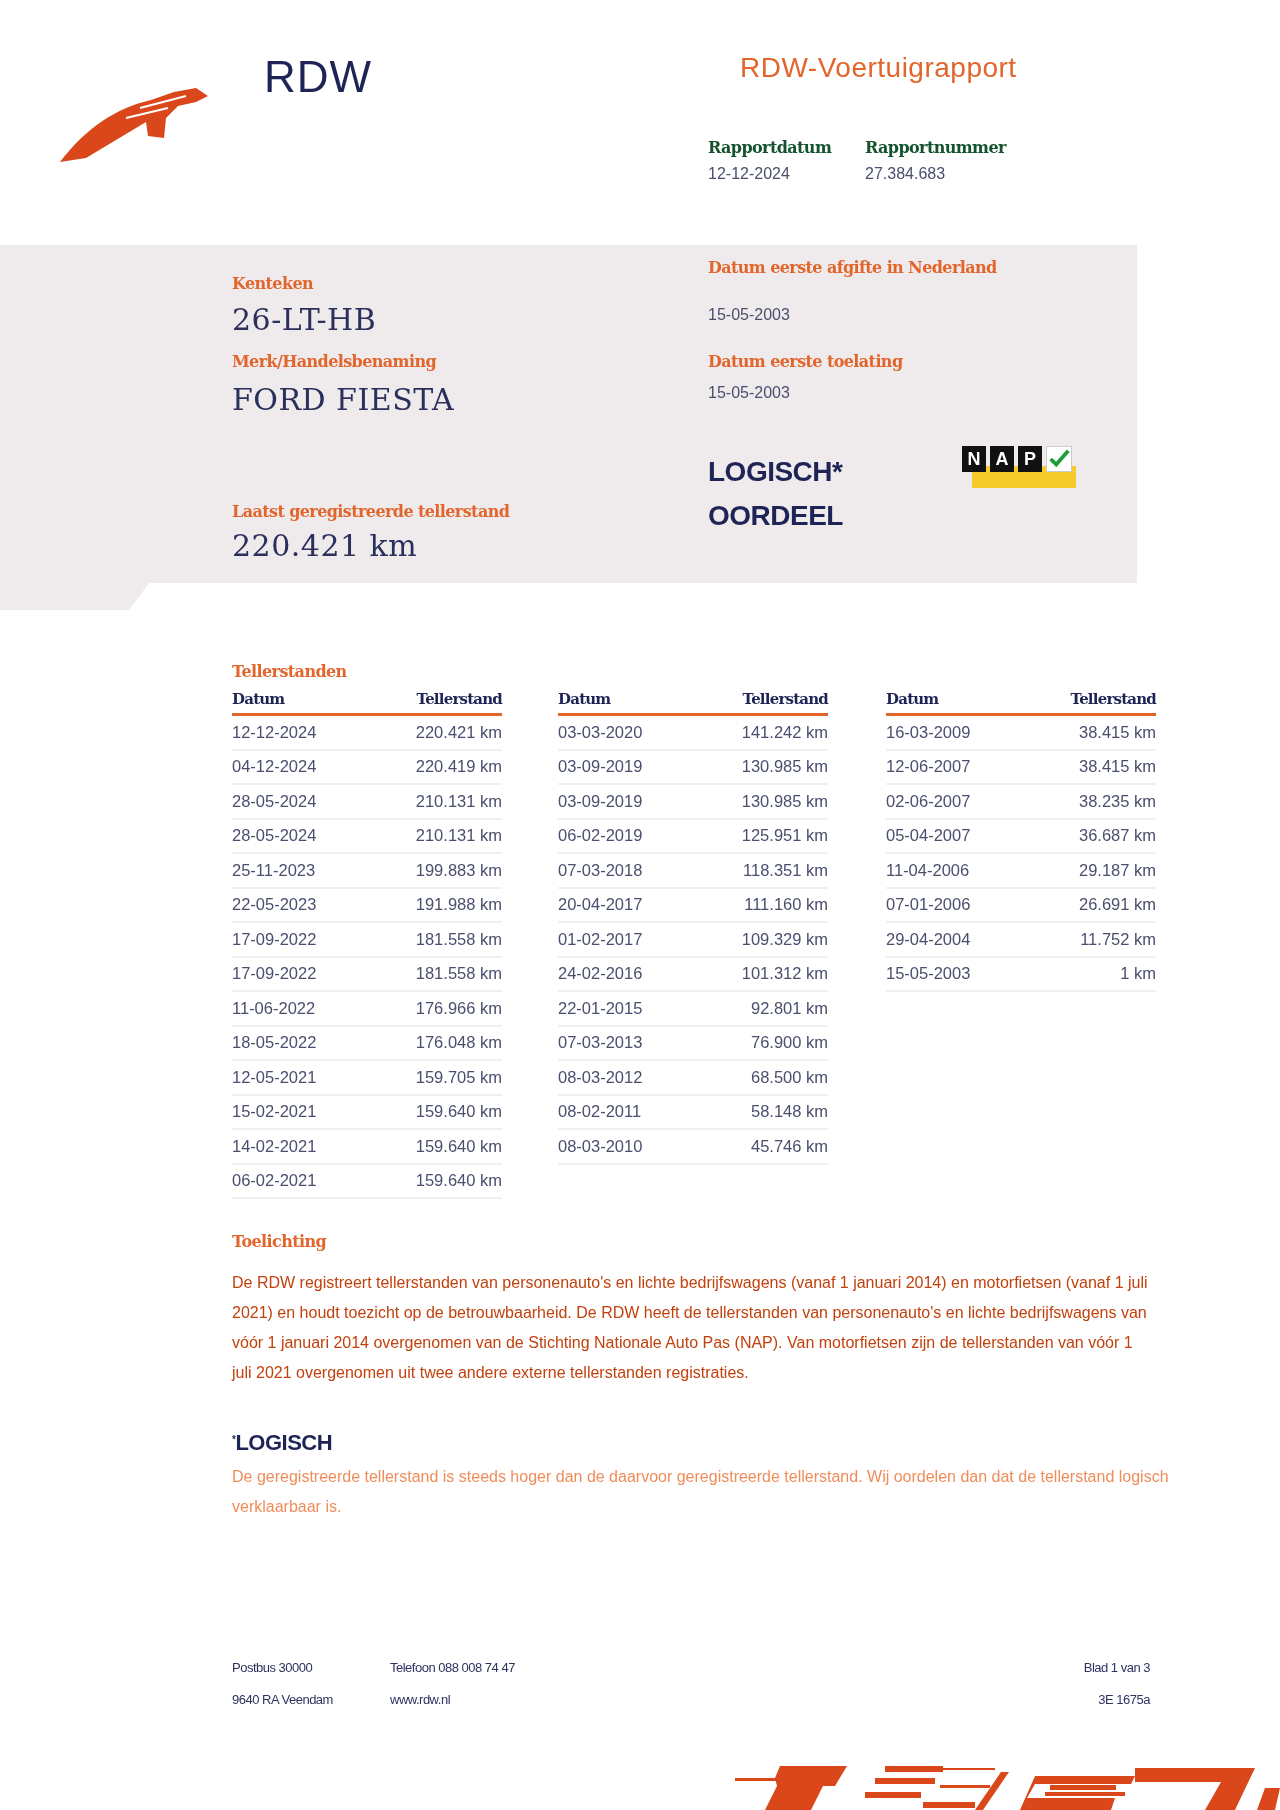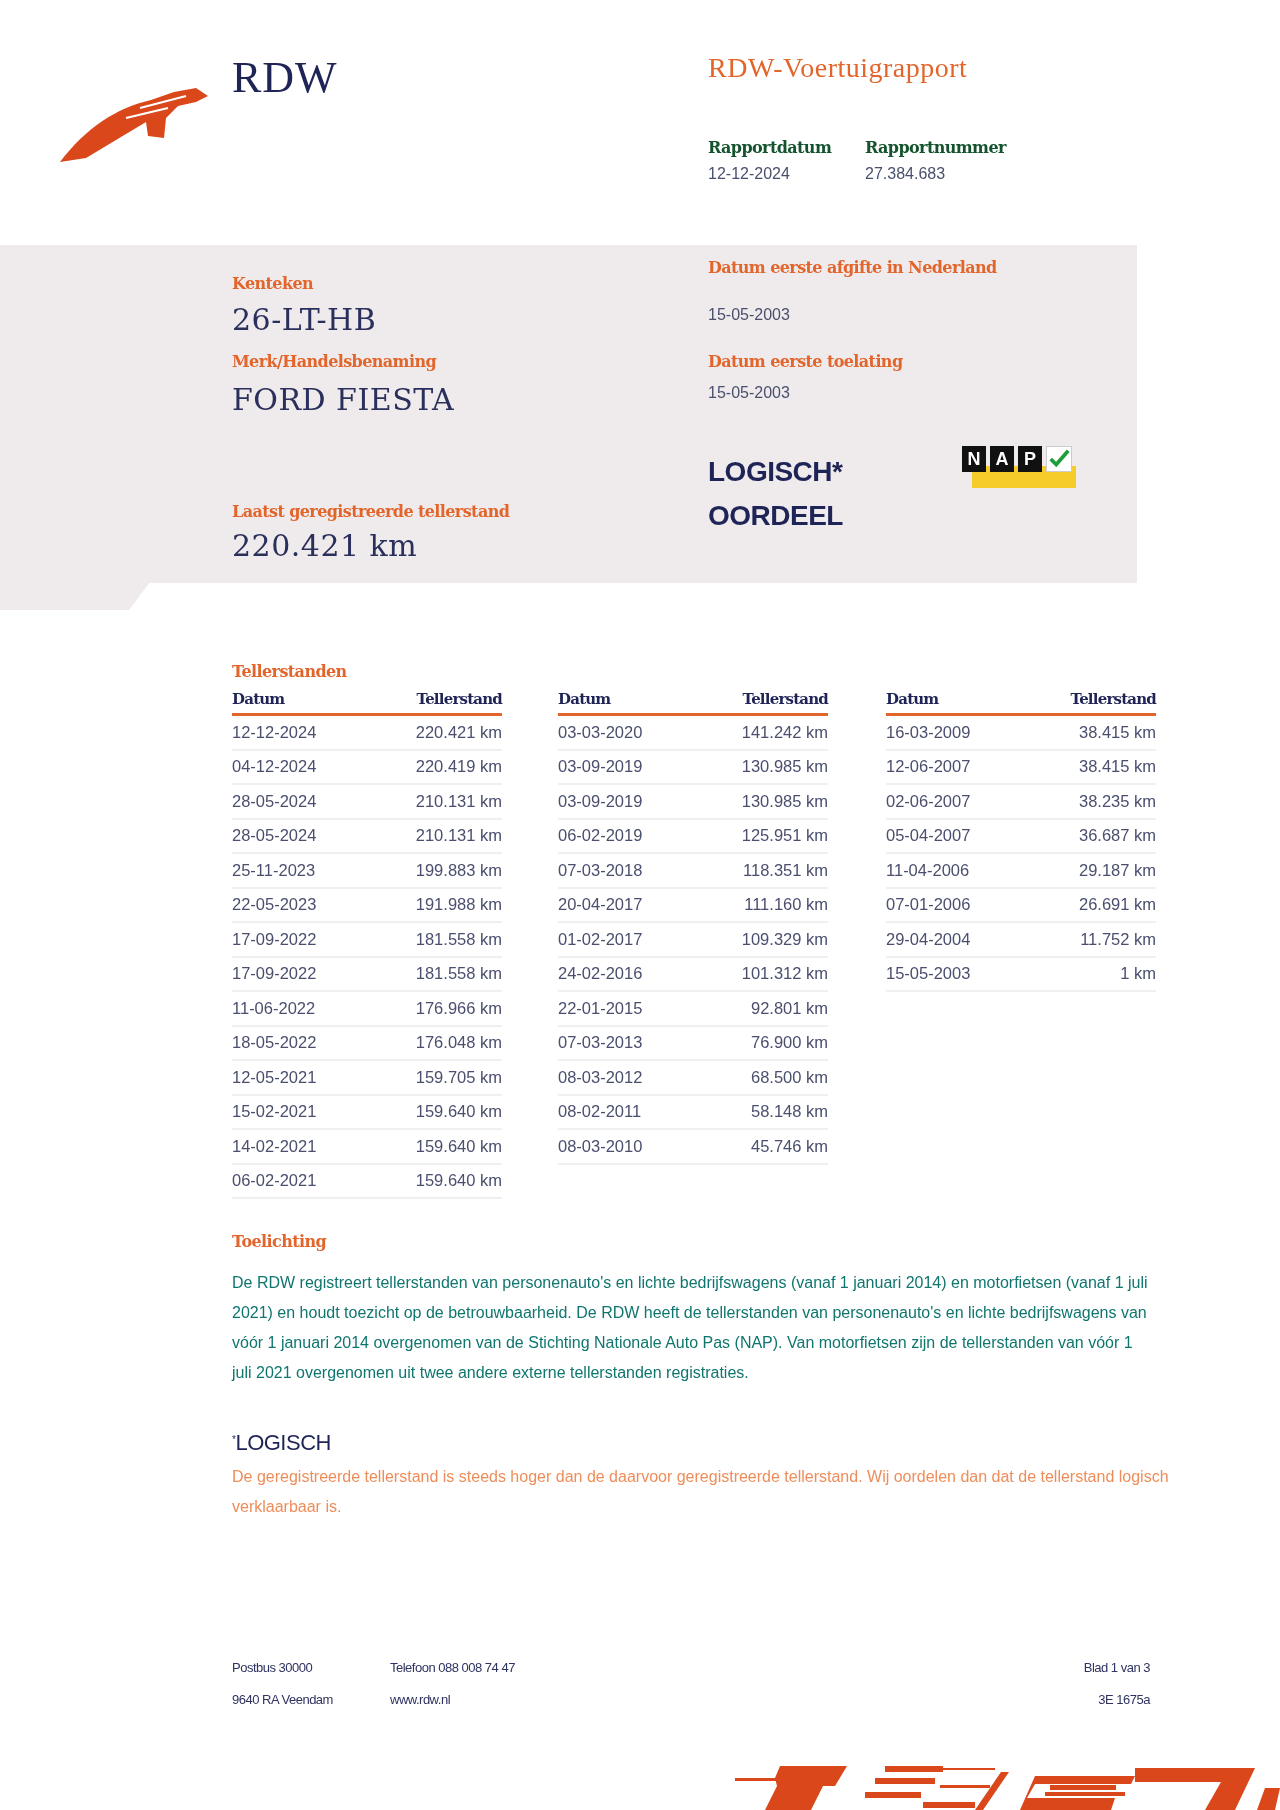--- a/index.html
+++ b/index.html
@@ -1,19 +1,19 @@
 <!DOCTYPE html>
 <html><head>
 <meta charset="utf-8">
 <style>
   * { box-sizing: border-box; margin: 0; padding: 0; }
   html, body { width: 1280px; height: 1810px; background: #ffffff; overflow: hidden; }
   body { position: relative; font-family: "Liberation Sans", sans-serif; color: #1f2456; }
 
-  .serif { font-family: Liberation Serif, serif; }
+  .serif { font-family: Liberation Sans, sans-serif; margin-left: 32px; }
 
   
   .logo-mark { position: absolute; left: 56px; top: 78px; width: 156px; height: 86px; }
   .logo-text { position: absolute; left: 232px; top: 52px; font-size: 44px; color: #1f2456; letter-spacing: 1px; }
 
   
   .report-title { position: absolute; left: 708px; top: 52px; font-size: 28px; color: #e2652c; letter-spacing: 0.5px; }
   .meta { position: absolute; top: 138px; }
   .meta .lbl { font-size: 16px; font-weight: bold; color: #14532d; letter-spacing: -0.6px; font-family: "DejaVu Serif", serif; }
   .meta .val { font-size: 16px; color: #4a4f6e; margin-top: 8px; }
@@ -37,22 +37,22 @@
   .nap .check { position: absolute; left: 84px; top: 0; width: 26px; height: 26px; background: #fff; border: 1px solid #ccc; }
 
   
   .section-title { position: absolute; font-family: "DejaVu Serif", serif; font-weight: bold; font-size: 16px; color: #e2652c; letter-spacing: -0.6px; }
   .tcol { position: absolute; top: 690px; width: 270px; }
   .tcol .thead { display: flex; justify-content: space-between; font-family: "DejaVu Serif", serif; font-weight: bold; font-size: 15px; color: #1f2456; letter-spacing: -0.8px;
                  border-bottom: 3px solid #e2652c; padding-bottom: 2px; height: 26px; }
   .tcol .row { display: flex; justify-content: space-between; height: 34.5px; align-items: center; font-size: 16.5px; color: #4a4f6e; border-bottom: 2px solid #f0eff2; }
 
   
-  .body-text { position: absolute; left: 232px; top: 1268px; width: 920px; font-size: 16px; line-height: 30px; color: #0f766e; }
-  .footnote-title { position: absolute; left: 232px; top: 1430px; font-weight: normal; font-size: 22px; color: #1f2456; letter-spacing: -0.5px; }
+  .body-text { position: absolute; left: 232px; top: 1268px; width: 920px; font-size: 16px; line-height: 30px; color: #c2410c; }
+  .footnote-title { position: absolute; left: 232px; top: 1430px; font-weight: bold; font-size: 22px; color: #1f2456; letter-spacing: -0.5px; }
   .footnote-title sup { font-size: 10px; vertical-align: top; position: relative; top: 4px; }
   .footnote-text { position: absolute; left: 232px; top: 1462px; width: 940px; font-size: 16px; line-height: 30px; color: #ef8d5a; }
 
   
   .foot { position: absolute; font-size: 13px; color: #2f3360; letter-spacing: -0.5px; }
   .stripes { position: absolute; left: 735px; top: 1758px; width: 545px; height: 52px; }
 </style>
 </head>
 <body>
 

